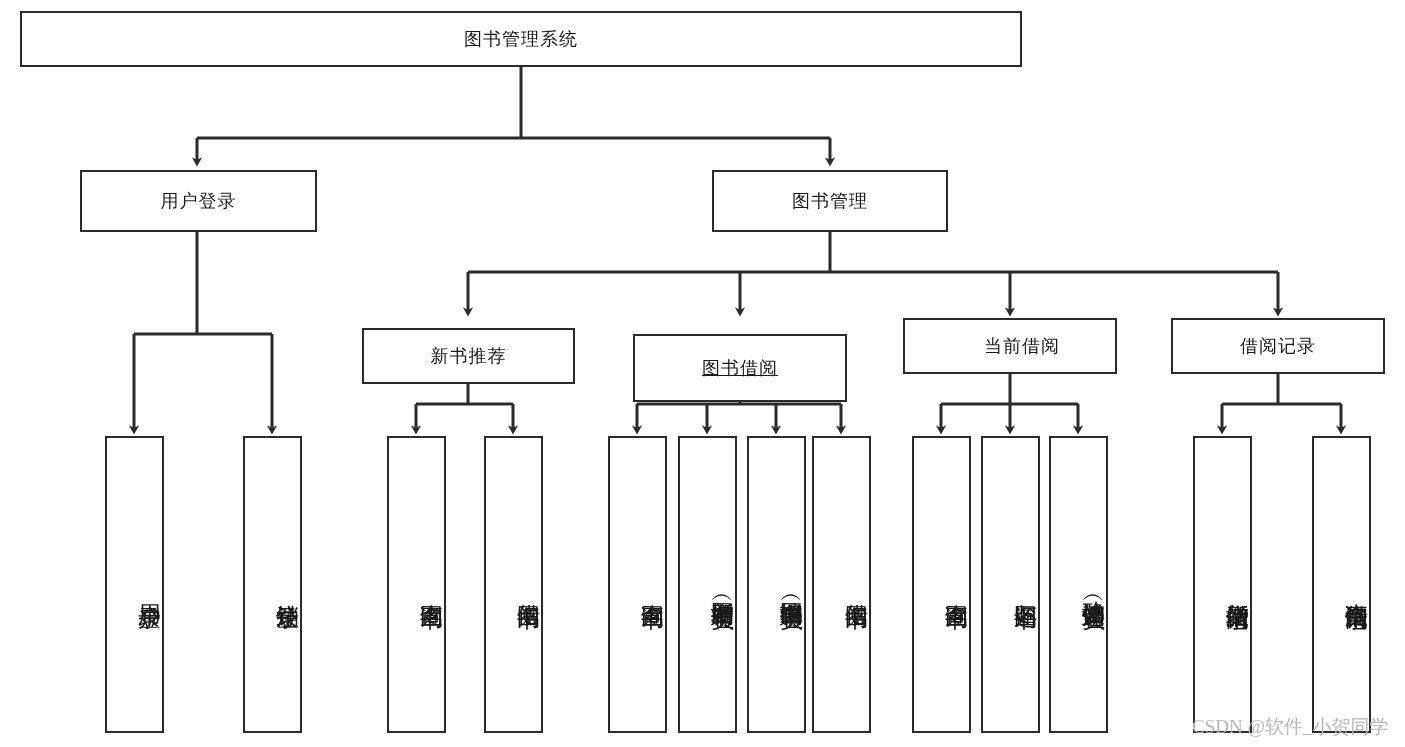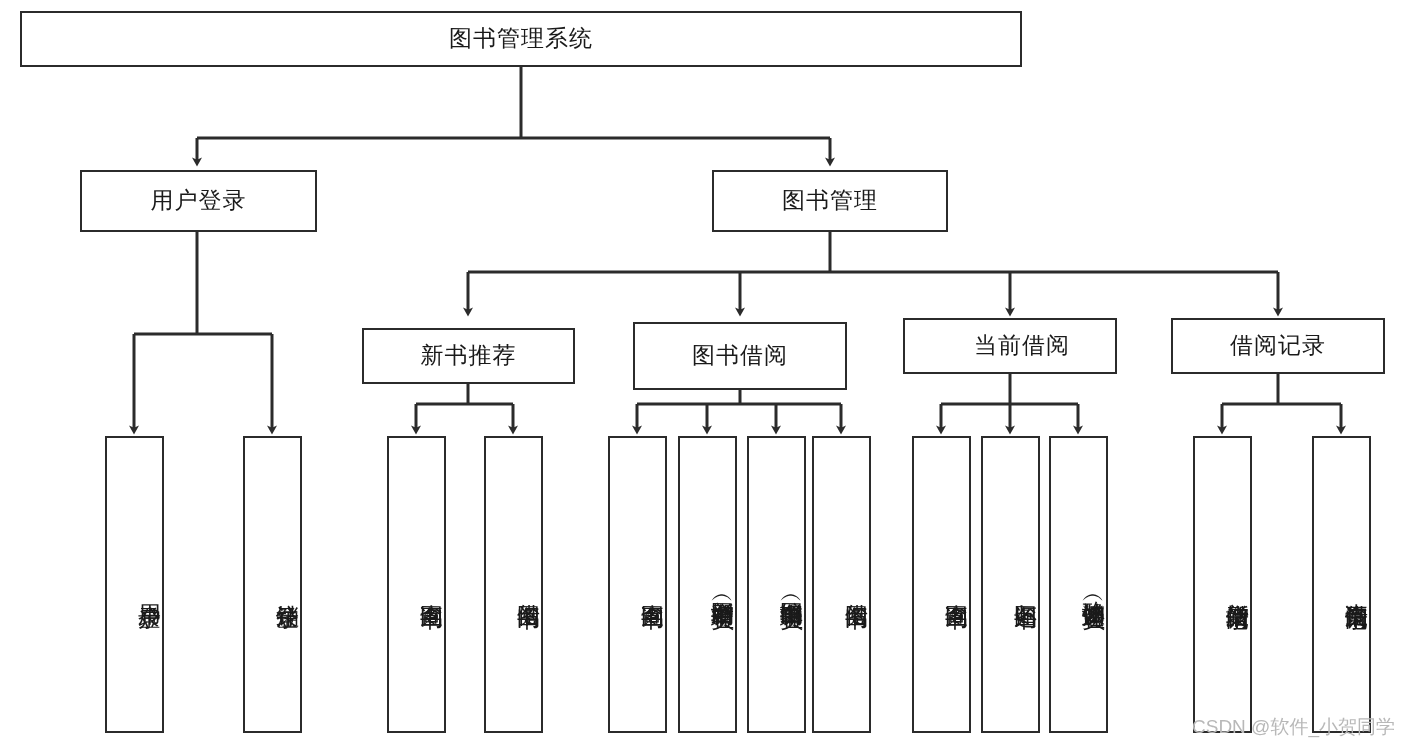--- a/index.html
+++ b/index.html
@@ -31,21 +31,21 @@
     box-sizing: border-box;
     border: 2px solid #2b2b2b;
     background: #ffffff;
     display: flex;
     align-items: center;
     justify-content: center;
     color: #1a1a1a;
     z-index: 2;
   }
   .node.h {
-    font-size: 23px;
+    font-size: 18px;
     line-height: 1.2;
     letter-spacing: 1px;
     white-space: nowrap;
   }
   .node.v {
     font-size: 23px;
     line-height: 1.12;
     letter-spacing: 1px;
     writing-mode: vertical-rl;
     text-orientation: upright;
@@ -60,21 +60,21 @@
     display: block;
   }
   .watermark {
     position: absolute;
     left: 1192px;
     top: 714px;
     font-size: 19px;
     color: #b8b8b8;
     white-space: nowrap;
     z-index: 5;
-    font-family: Liberation Sans, sans-serif;
+    font-family: Liberation Serif, serif;
   }
 </style>
 </head>
 <body>
 
 <div id="canvas">
 
   <svg id="edges" viewBox="0 0 1405 747" xmlns="http://www.w3.org/2000/svg">
     <defs>
       <marker id="arrow" markerWidth="10" markerHeight="10" refX="5.5" refY="5" orient="auto" markerUnits="userSpaceOnUse">
@@ -132,21 +132,21 @@
   <div class="node h" style="left:80px; top:170px; width:237px; height:62px;">
     <span>用户登录</span>
   </div>
   <div class="node h" style="left:712px; top:170px; width:236px; height:62px;text-align:center;">
     <span>图书管理</span>
   </div>
 
   <div class="node h" style="left:362px; top:328px; width:213px; height:56px;">
     <span>新书推荐</span>
   </div>
-  <div class="node h" style="left:633px; top:322px; width:214px; height:68px;">
+  <div class="node h" style="left:633px; top:334px; width:214px; height:68px;text-decoration:underline;">
     <span>图书借阅</span>
   </div>
   <div class="node h" style="left:903px; top:318px; width:214px; height:56px;padding-left:24px;">
     <span>当前借阅</span>
   </div>
   <div class="node h" style="left:1171px; top:318px; width:214px; height:56px;">
     <span>借阅记录</span>
   </div>
 
   <div class="node v" style="left:105px; top:436px; width:59px; height:297px;">

